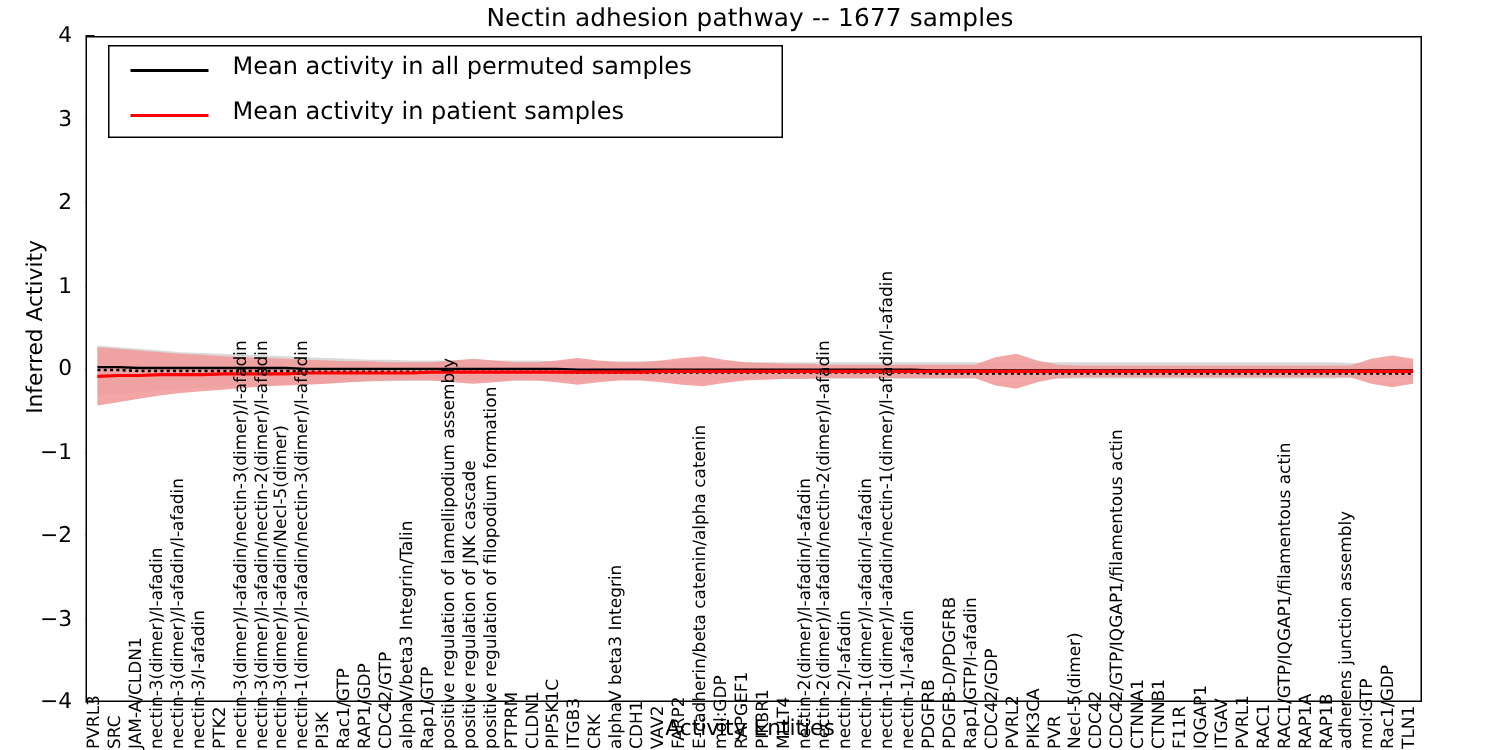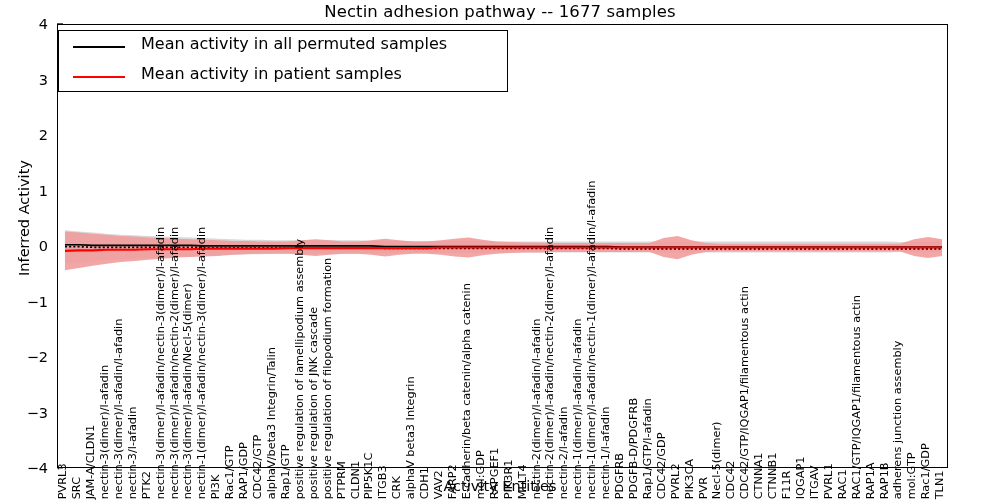--- a/index.html
+++ b/index.html
@@ -24,21 +24,21 @@
          font-size:14.5px;color:#000;transform:translateY(-50%);}
   .ytickmark{position:absolute;left:57px;width:6px;height:1.3px;background:#000;
              transform:translateY(-50%);}
   .xtickmark{position:absolute;top:24px;width:1.3px;height:6px;background:#000;}
   .xtickmark.bot{top:462px;}
 
   .xtl-wrap{position:absolute;left:57px;top:469px;width:891px;height:31px;}
   .xtl{position:absolute;bottom:1px;font-size:11.3px;color:#000;white-space:nowrap;
        transform-origin:left bottom;transform:rotate(-90deg);line-height:1;}
 
-  .legend{position:absolute;left:58px;top:30px;width:450px;height:62px;
+  .legend{position:absolute;left:72px;top:30px;width:450px;height:62px;
           border:1.3px solid #000;background:#fff;box-sizing:border-box;z-index:6;}
   .lg-row{position:absolute;left:0;height:31px;width:100%;}
   .lg-line{position:absolute;left:14px;top:15px;width:52px;height:2px;}
   .lg-txt{position:absolute;left:82px;top:3px;font-size:16px;color:#000;}
 </style>
 </head>
 <body>
 <div id="root">
 
 <div class="title">Nectin adhesion pathway -- 1677 samples</div>

